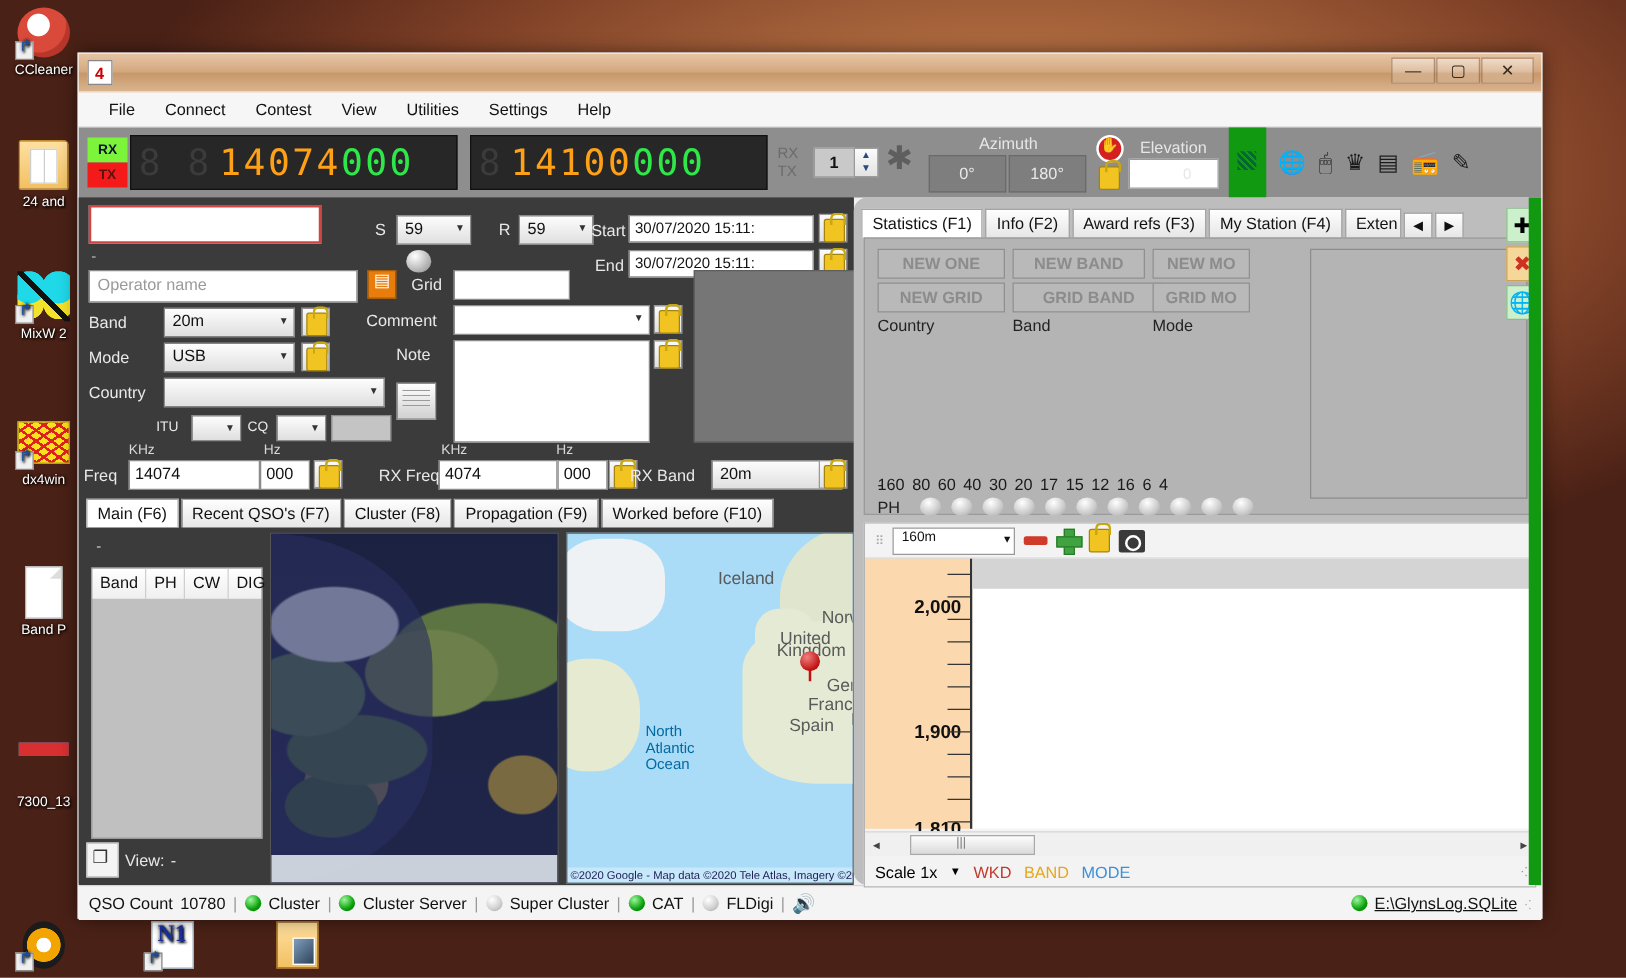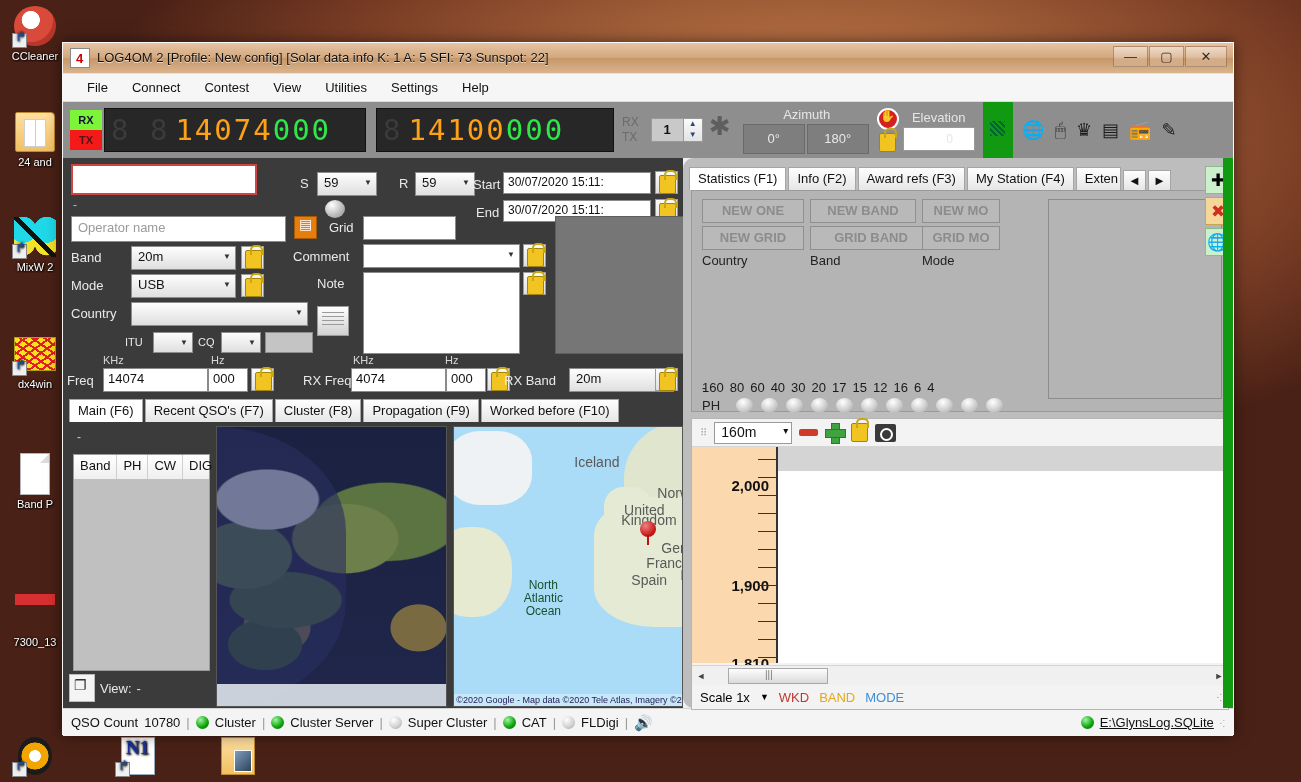--- a/index.html
+++ b/index.html
@@ -180,21 +180,21 @@
       background:radial-gradient(circle at 40% 28%, #fff, #c9c9c9 60%, #9d9d9d); }
   .side-btn { width:26px; height:28px; background:#ccf0cc; border:1px solid #8db98d;
       display:flex; align-items:center; justify-content:center; font-size:17px; }
   .side-btn.orange { background:#f6d79a; border-color:#c9a457; color:#d03020; }
   #side-btns { position:absolute; right:2px; top:8px; display:flex; flex-direction:column; gap:3px; }
 
   
   #scope-wrap { margin:6px 4px 0 4px; background:#f3f3f3; border:1px solid #b5b5b5; height:292px; position:relative; }
   #scope-toolbar { height:28px; display:flex; align-items:center; gap:7px; padding-left:8px;
       border-bottom:1px solid #d5d5d5; background:#f3f3f3; }
-  #scope-band { width:78px; height:22px; background:#fff; border:1px solid #9a9a9a; font-size:14px;
+  #scope-band { width:98px; height:22px; background:#fff; border:1px solid #9a9a9a; font-size:11px;
       padding:1px 14px 0 6px; position:relative; color:#111; }
   #scope-band:after { content:"▾"; position:absolute; right:3px; top:2px; font-size:10px; }
   .minus-ic { width:19px; height:7px; background:#d03a28; border-radius:2px; }
   .plus-ic { width:19px; height:19px; position:relative; }
   .plus-ic:before,.plus-ic:after{content:"";position:absolute;background:#3fa33f;border:1px solid #2a7a2a;}
   .plus-ic:before{left:6px;top:0;width:7px;height:19px;}
   .plus-ic:after{left:0;top:6px;width:19px;height:7px;}
   .folder-ic { width:21px; height:18px; background:#3a3a3a; border-radius:2px; position:relative; }
   .folder-ic:after{content:"";position:absolute;left:5px;top:4px;width:9px;height:9px;border:2px solid #fff;border-radius:50%;}
   #scope-body { position:absolute; left:0; right:0; top:28px; bottom:46px; display:flex; }
@@ -285,21 +285,20 @@
 <div class="dicon" style="position:absolute;left:205px;top:735px;width:66px">
   <div class="gfx" style="height:42px">
       <div class="ico-photo" style="position:absolute;inset:2px 6px"></div>
     </div>
 </div>
 
 <div id="app-window">
 
   <div id="titlebar">
     <div class="tb-icon"></div>
-    <div id="title-text">LOG4OM 2 [Profile: New config] [Solar data info K: 1 A: 5 SFI: 73 Sunspot: 22]</div>
     <div class="wbtns">
       <div class="wbtn">—</div>
       <div class="wbtn">▢</div>
       <div class="wbtn close">✕</div>
     </div>
   </div>
 
   <div id="menubar">
     <div class="menu-item">File</div>
     <div class="menu-item">Connect</div>
@@ -518,21 +517,21 @@
           <span class="geo-lbl" style="left:228px;top:35px">Sweden</span>
           <span class="geo-lbl" style="left:203px;top:58px">Norway</span>
           <span class="geo-lbl" style="left:167px;top:78px;width:46px;text-align:center;line-height:10px">United Kingdom</span>
 
           <span class="geo-lbl" style="left:207px;top:113px">Germany</span>
 
           <span class="geo-lbl" style="left:192px;top:128px">France</span>
           <span class="geo-lbl" style="left:226px;top:140px">Italy</span>
           <span class="geo-lbl" style="left:177px;top:145px">Spain</span>
 
-          <span class="geo-lbl" style="left:62px;top:152px;color:#14532d;font-size:12px;width:54px;line-height:13px;text-align:center">North Atlantic Ocean</span>
+          <span class="geo-lbl" style="left:62px;top:152px;color:#0369a1;font-size:12px;width:54px;line-height:13px;text-align:left">North Atlantic Ocean</span>
           <div style="position:absolute;left:186px;top:94px;width:16px;height:16px;border-radius:50%;background:radial-gradient(circle at 35% 30%,#f08080,#c01010 70%);"></div>
           <div style="position:absolute;left:193px;top:108px;width:2px;height:10px;background:#c01010"></div>
           <div id="gmap-attrib">©2020 Google - Map data ©2020 Tele Atlas, Imagery ©20</div>
 
         </div>
 
       </div>
     </div>
 
     <div id="right-col">

